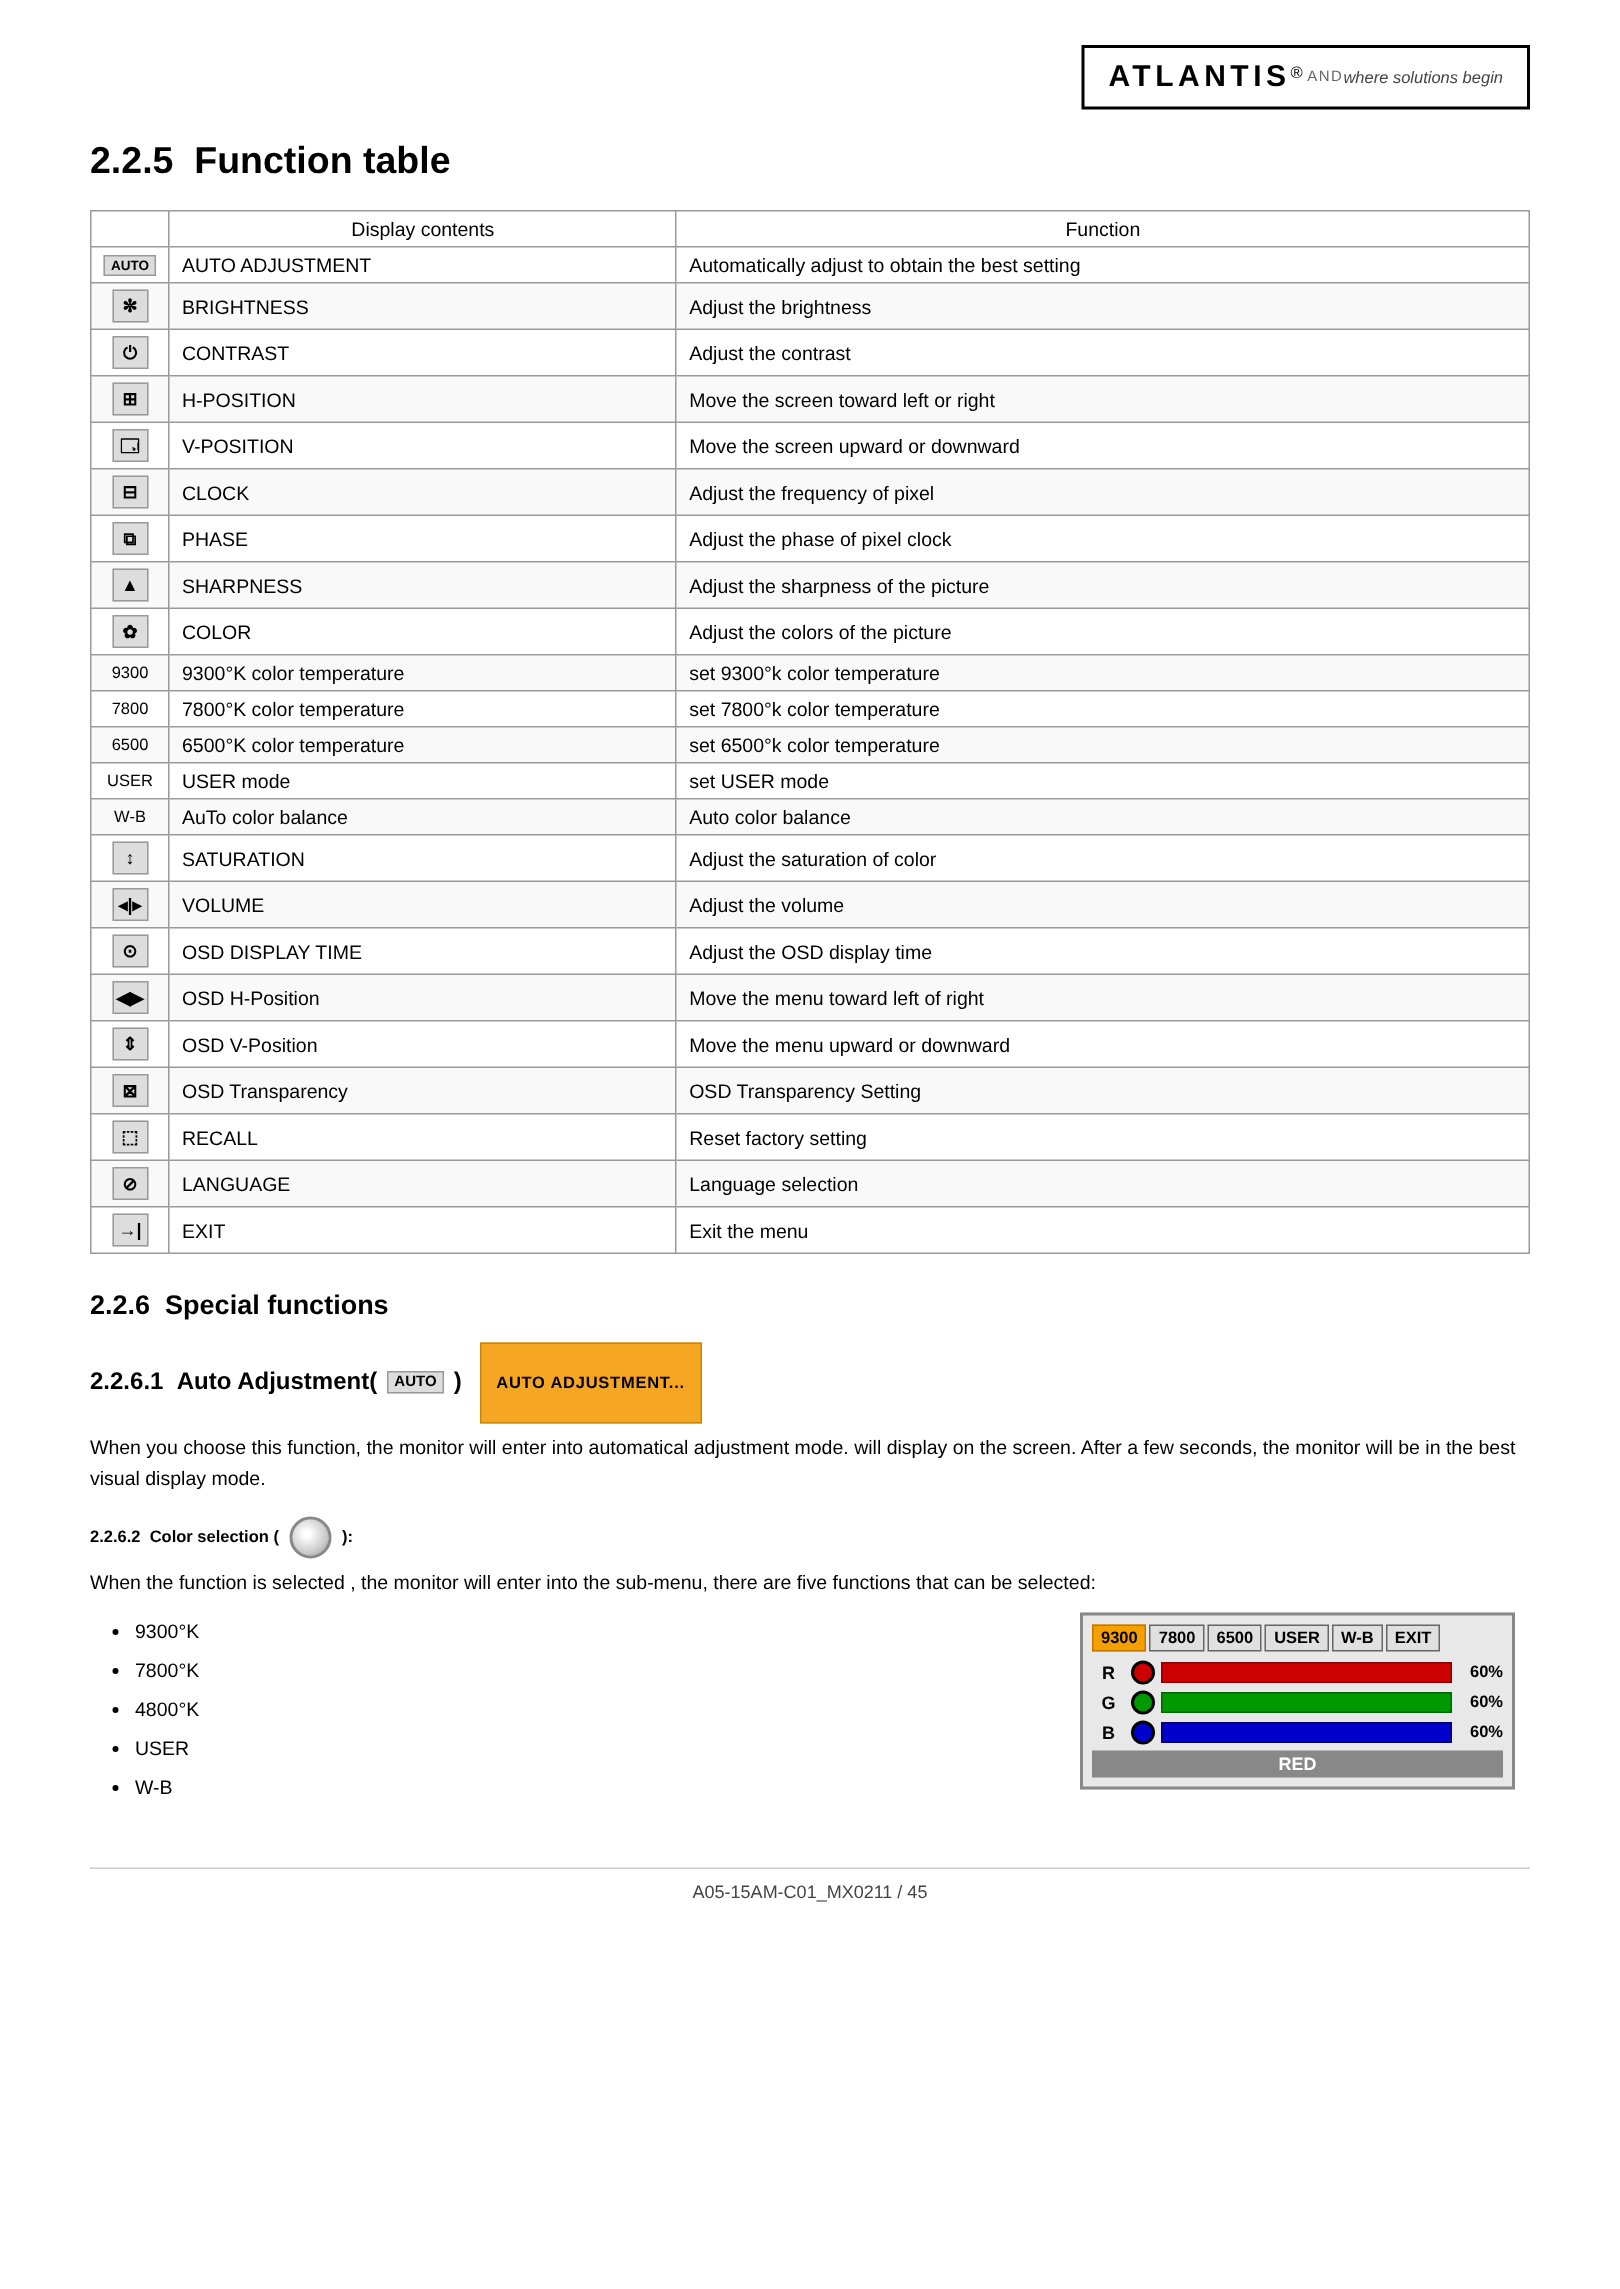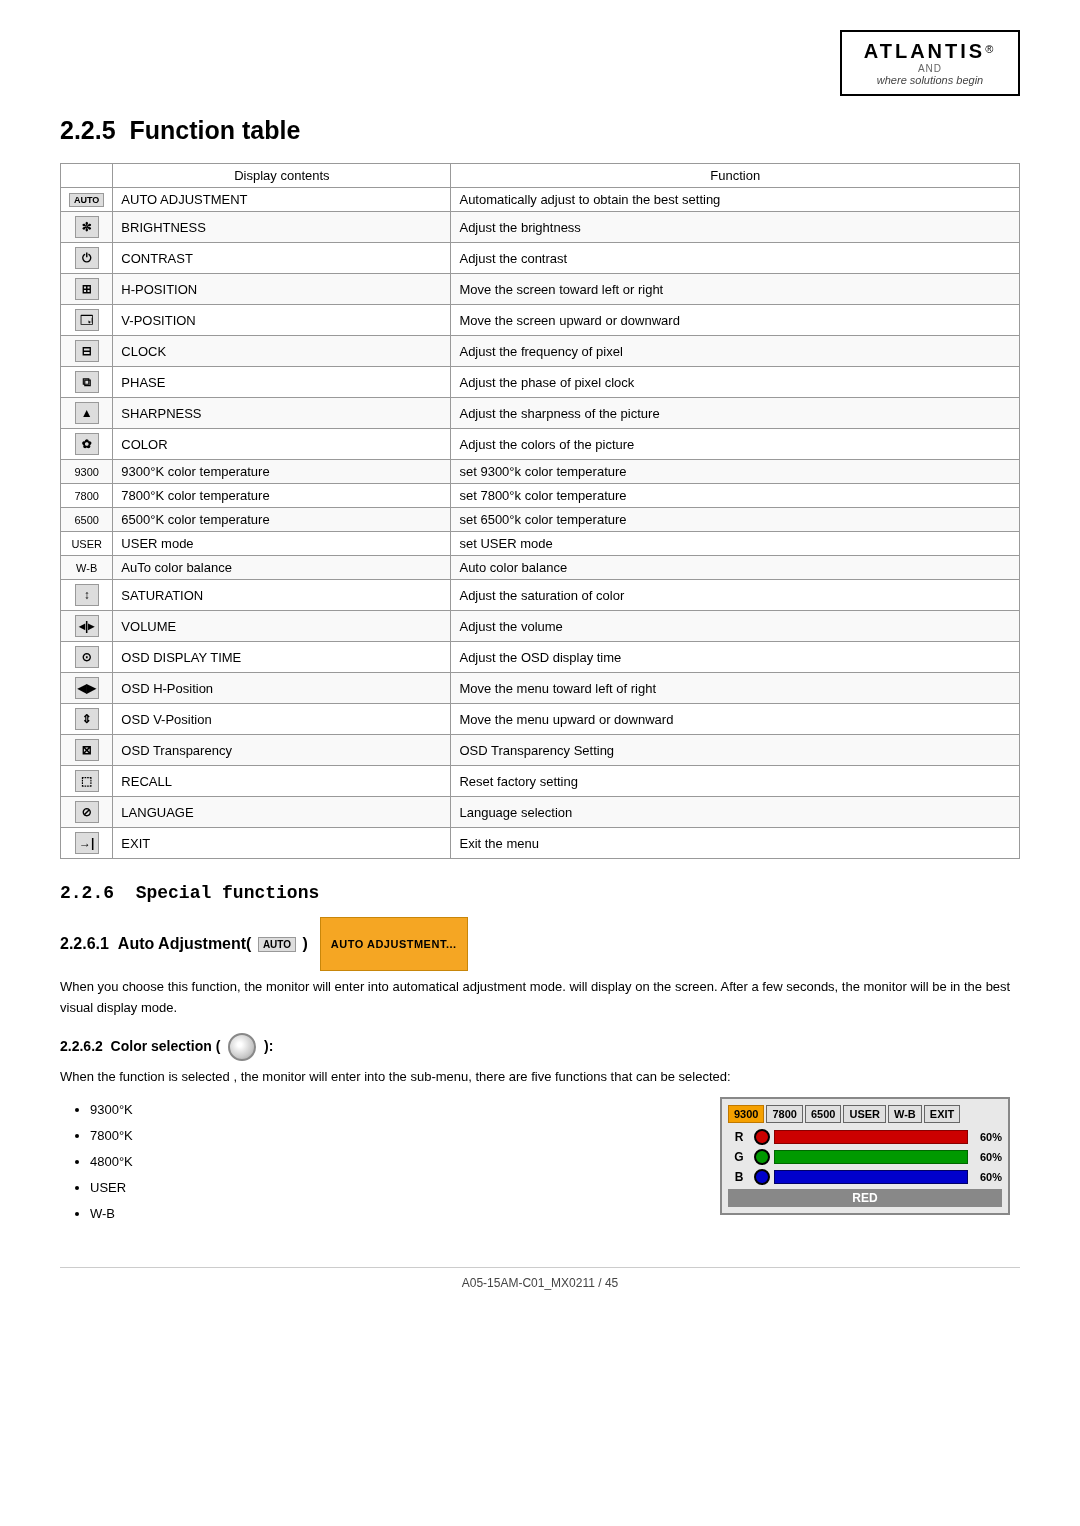--- a/index.html
+++ b/index.html
@@ -57,21 +57,20 @@
       text-align: center;
       width: 40px;
       font-size: 11px;
       font-weight: bold;
     }
     .sub-section-heading {
       font-size: 18px;
       font-weight: bold;
       margin-top: 18px;
       margin-bottom: 8px;
-      font-family: Liberation Mono, monospace;
     }
     .sub-sub-heading {
       font-size: 16px;
       font-weight: bold;
       margin-top: 14px;
       margin-bottom: 6px;
       display: flex;
       align-items: center;
       gap: 12px;
     }
@@ -83,21 +82,21 @@
       padding: 20px 10px;
       border: 1px solid #c8860a;
       letter-spacing: 0.5px;
     }
     .body-text {
       font-size: 13px;
       line-height: 1.6;
       margin-bottom: 10px;
     }
     .color-sel-heading {
-      font-size: 14px;
+      font-size: 11px;
       font-weight: bold;
       margin-top: 14px;
       margin-bottom: 6px;
     }
     .color-sel-icon {
       display: inline-block;
       width: 28px;
       height: 28px;
       border-radius: 50%;
       border: 2px solid #888;
@@ -191,21 +190,21 @@
       display: flex;
       justify-content: center;
       margin-top: 40px;
       font-size: 12px;
       color: #444;
       border-top: 1px solid #ccc;
       padding-top: 8px;
     }
     .atlantis-logo-text {
       display: flex;
-      flex-direction: column;
+      flex-direction: row;
       align-items: center;
     }
     .logo-brand {
       font-size: 20px;
       font-weight: 900;
       letter-spacing: 3px;
       font-family: Arial Black, Arial, sans-serif;
     }
   </style>
 </head>

